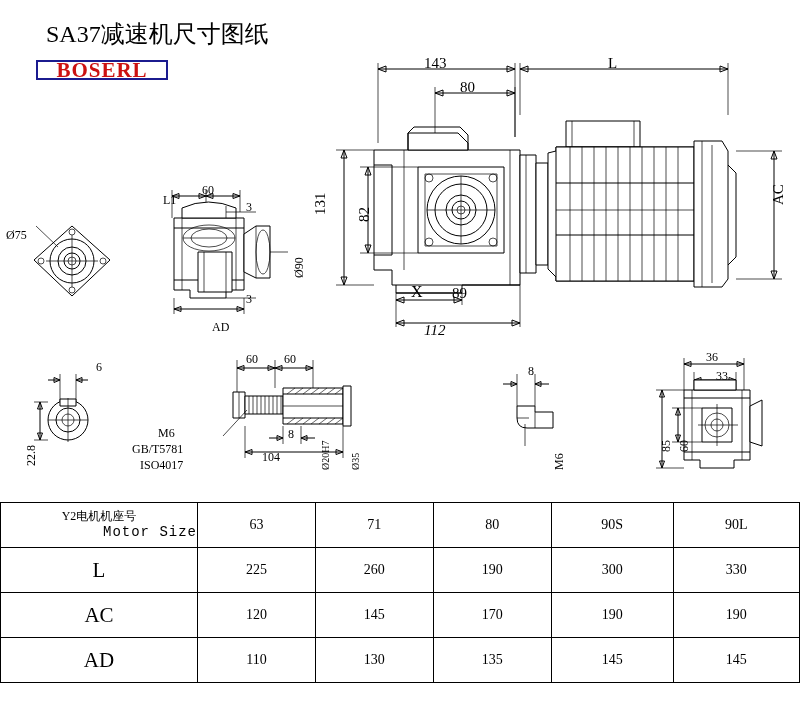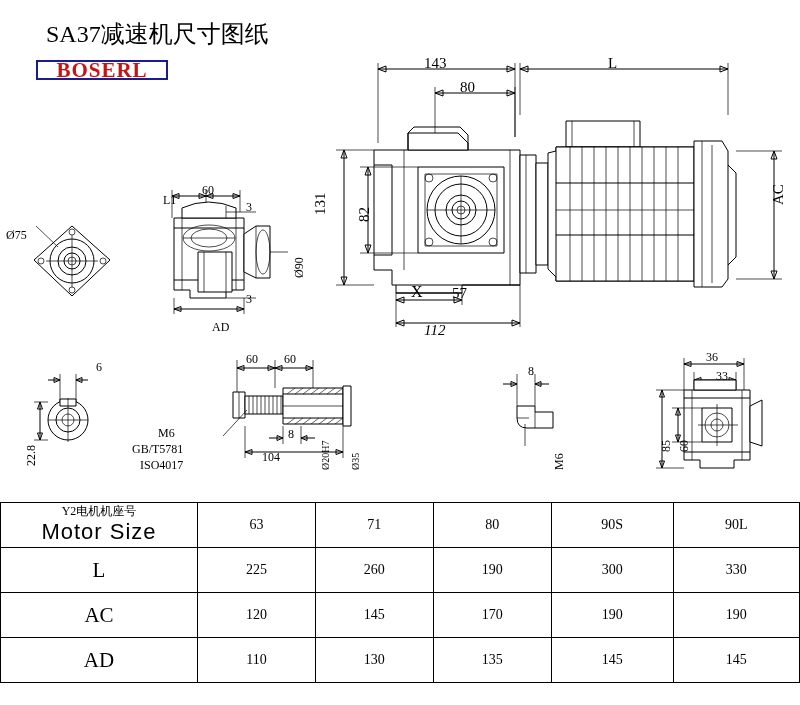--- a/index.html
+++ b/index.html
@@ -90,21 +90,21 @@
     font-size: 14px;
     height: 44px;
     padding: 0;
   }
   #spec-table td.head-cell {
     width: 196px;
     font-size: 19px;
     line-height: 1.15;
   }
   #spec-table td.head-cell .cn { font-size: 12px; }
-  #spec-table td.head-cell .en { font-family: Liberation Sans, sans-serif; font-size: 22px; letter-spacing: 1px;}
+  #spec-table td.head-cell .en { font-family: Liberation Mono, monospace; font-size: 14px; letter-spacing: 1px; text-align: right;}
   #spec-table td.rowlabel {
     font-size: 21px;
     font-family: "Liberation Serif", serif;
   }
 </style>
 </head>
 <body>
 
 <div id="root">
 
@@ -232,21 +232,21 @@
     <polygon points="66,268 74,265 74,271" fill="#000"></polygon>
     <polygon points="190,268 182,265 182,271" fill="#000"></polygon>
   </svg>
 
   <div class="dim-txt abs" style="left:424px; top:55px;">143</div>
   <div class="dim-txt abs" style="left:460px; top:79px;">80</div>
   <div class="dim-txt abs" style="left:608px; top:55px;">L</div>
   <div class="dim-txt abs rot90" style="left:312px; top:215px;">131</div>
   <div class="dim-txt abs rot90" style="left:356px; top:222px;">82</div>
   <div class="dim-txt abs rot90" style="left:770px; top:205px;">AC</div>
-  <div class="dim-txt abs" style="left:452px; top:285px;">57</div>
+  <div class="dim-txt abs" style="left:452px; top:285px;">89</div>
   <div class="dim-txt abs" style="left:424px; top:322px;font-style:italic;">112</div>
   <div class="dim-txt abs" style="left:411px; top:283px; font-size:16px;">X</div>
 
   <svg class="draw" style="left:160px; top:182px; width:160px; height:140px;" viewBox="0 0 160 140">
 
     <line class="thin" x1="12" y1="8" x2="12" y2="36"></line>
     <line class="thin" x1="46" y1="8" x2="46" y2="30"></line>
     <line class="thin" x1="80" y1="8" x2="80" y2="30"></line>
     <line x1="12" y1="14" x2="46" y2="14"></line>
     <polygon points="12,14 19,11.5 19,16.5" fill="#000"></polygon>

